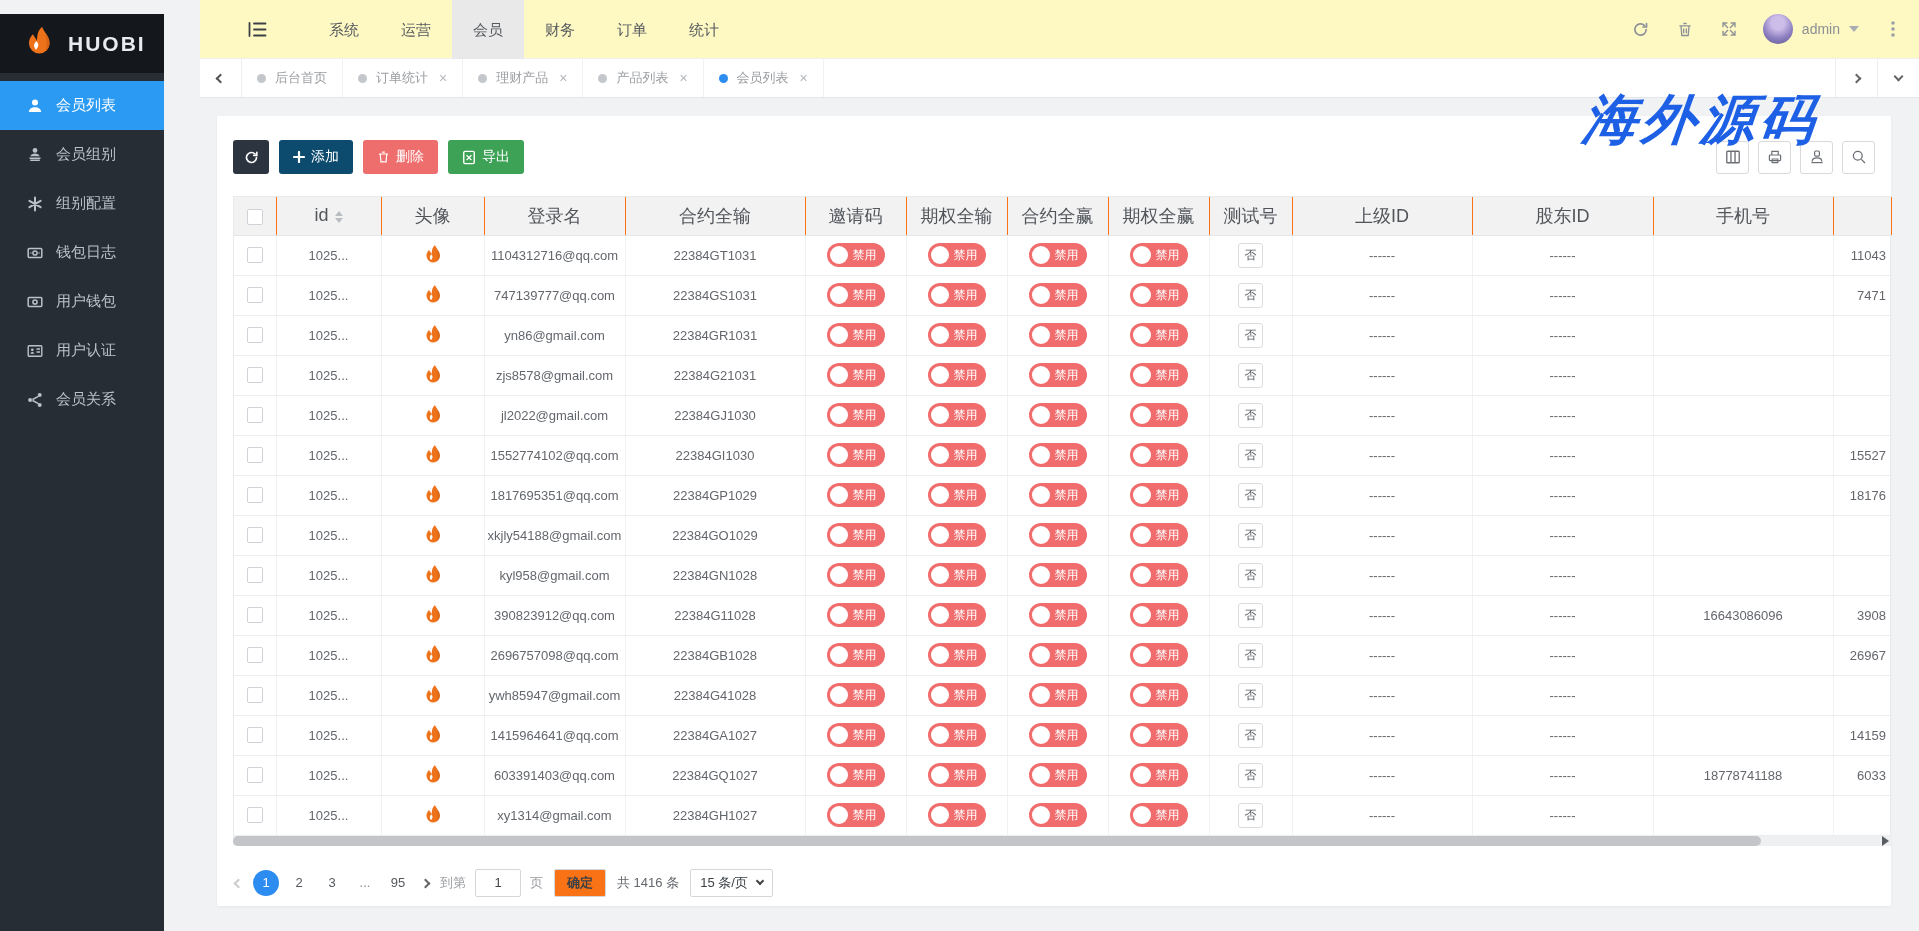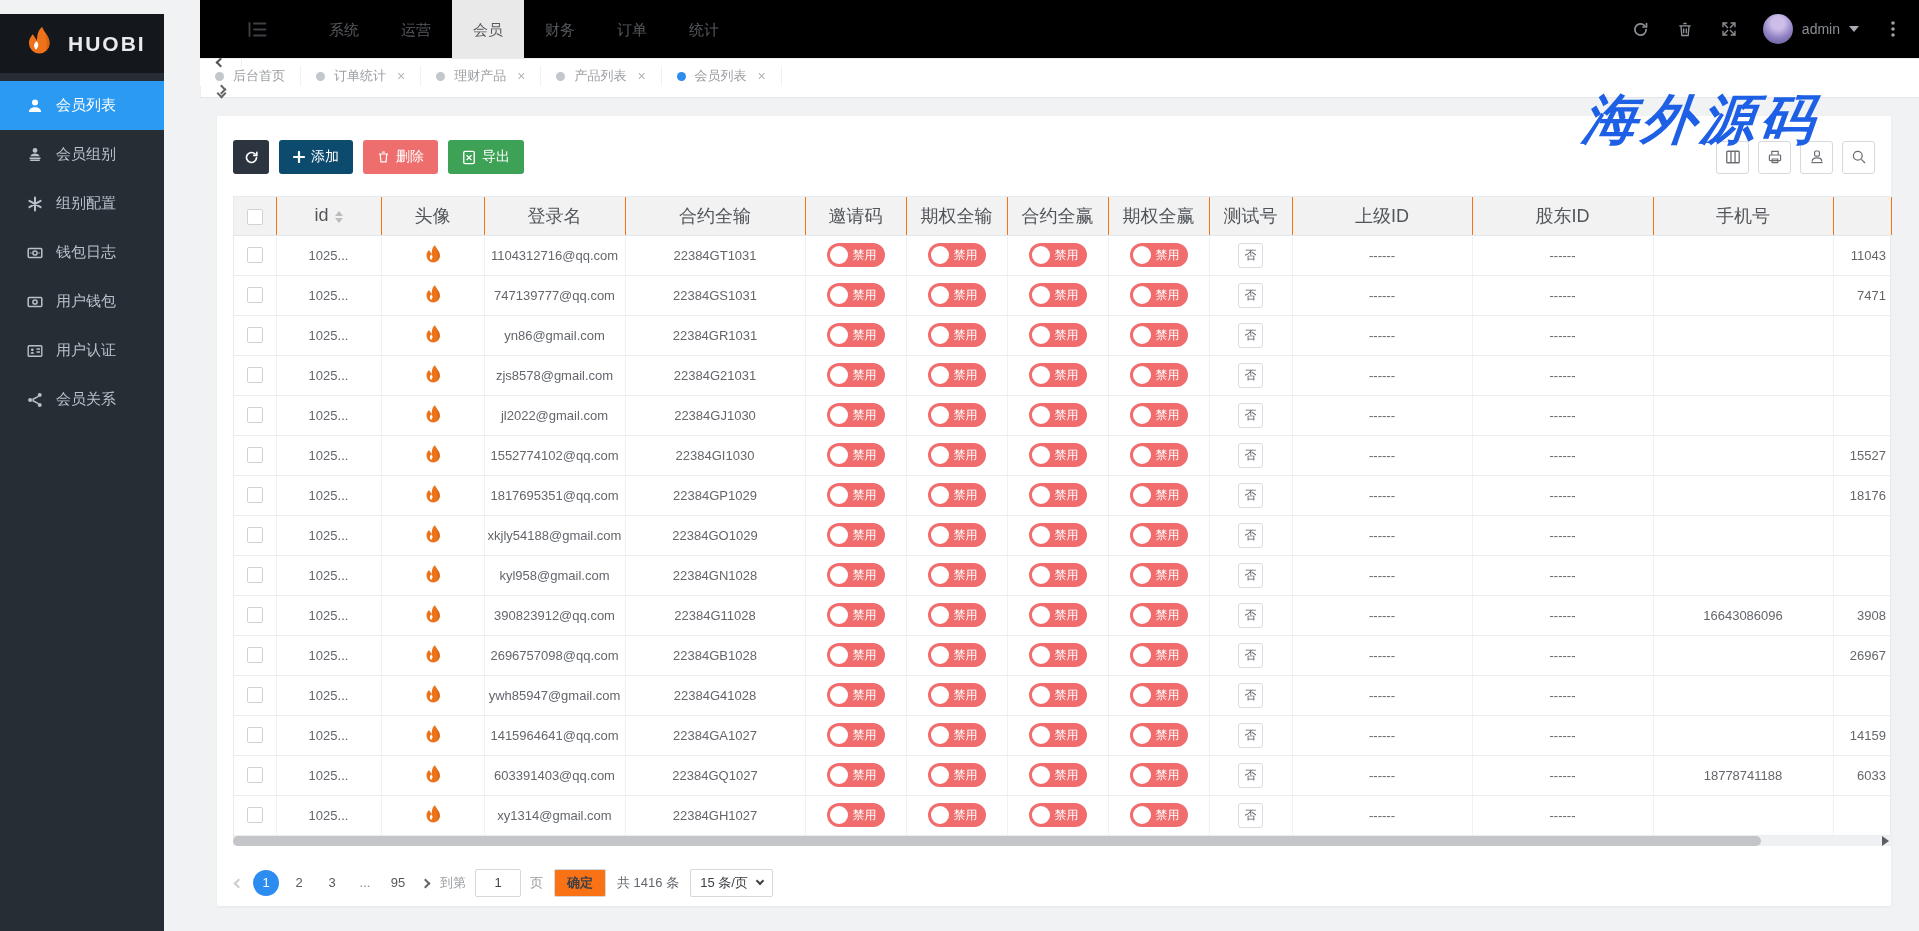--- a/index.html
+++ b/index.html
@@ -11,38 +11,38 @@
   .logo { height:59px; background:#14181d; display:flex; align-items:center; padding-left:22px; }
   .logo-text { color:#e9ebee; font-size:21px; font-weight:bold; letter-spacing:2px; margin-left:12px; }
   .side-nav { padding-top:8px; }
   .side-item { height:49px; display:flex; align-items:center; padding-left:26px; color:#bac1c9; font-size:15px; cursor:pointer; }
   .side-item.active { background:#2b9af3; color:#fff; }
   .side-icon { width:17px; height:17px; margin-right:13px; display:inline-flex; align-items:center; justify-content:center; }
   .side-icon svg { width:16px; height:16px; }
 
   
   .main { position:absolute; left:200px; top:0; right:0; bottom:0; }
-  .topbar { height:59px; background:#000000; display:flex; align-items:center; padding:0 16px 0 48px; border-bottom:1px solid #f0f0f0; }
+  .topbar { height:59px; background:#fef9c3; display:flex; align-items:center; padding:0 16px 0 48px; border-bottom:1px solid #f0f0f0; }
   .burger { width:20px; height:18px; display:flex; align-items:center; cursor:pointer; }
   .topnav { display:flex; margin-left:40px; height:59px; }
   .nav-item { padding:0 21px; line-height:59px; font-size:15px; color:#565a5f; cursor:pointer; }
   .nav-item.active { background:#e9e9e9; }
   .topbar-right { margin-left:auto; display:flex; align-items:center; gap:24px; }
   .tb-icon { width:20px; height:20px; display:flex; align-items:center; justify-content:center; cursor:pointer; }
   .user-chip { display:flex; align-items:center; gap:9px; cursor:pointer; }
   .avatar { width:30px; height:30px; border-radius:50%; background:radial-gradient(circle at 50% 30%, #cdbde9 25%, #8d7fc0 60%, #5d5390 100%); }
   .user-name { font-size:14px; color:#8b8f94; }
   .chev { display:inline-block; width:7px; height:7px; border-left:2px solid currentColor; border-bottom:2px solid currentColor; }
   .chev.left { transform:rotate(45deg); }
   .chev.right { transform:rotate(-135deg); }
   .chev.down { transform:rotate(-45deg); margin-top:-3px; }
   .caret-down { width:0; height:0; border-left:5px solid transparent; border-right:5px solid transparent; border-top:6px solid #a9adb2; }
 
   
-  .tabbar { height:39px; background:#fff; border-bottom:1px solid #e4e6e8; display:flex; align-items:stretch;flex-direction:column; }
+  .tabbar { height:39px; background:#fff; border-bottom:1px solid #e4e6e8; display:flex; align-items:stretch; }
   .tab-arrow { width:42px; display:flex; align-items:center; justify-content:center; color:#555; border-right:1px solid #eee; cursor:pointer; }
   .tab-arrow.end { border-right:none; border-left:1px solid #eee; color:#666; }
   .tabs { display:flex; flex:1; overflow:hidden; }
   .tab { display:flex; align-items:center; padding:0 15px; font-size:13px; color:#9a9da1; border-right:1px solid #f1f1f1; cursor:pointer; white-space:nowrap; }
   .tab .dot { width:9px; height:9px; border-radius:50%; background:#c3c7cb; margin-right:9px; }
   .tab.active .dot { background:#2d8cf0; }
   .tab .close { margin-left:11px; color:#b3b6ba; font-size:14px; line-height:1; }
 
   
   .content { position:absolute; left:0; right:0; top:98px; bottom:0; }

